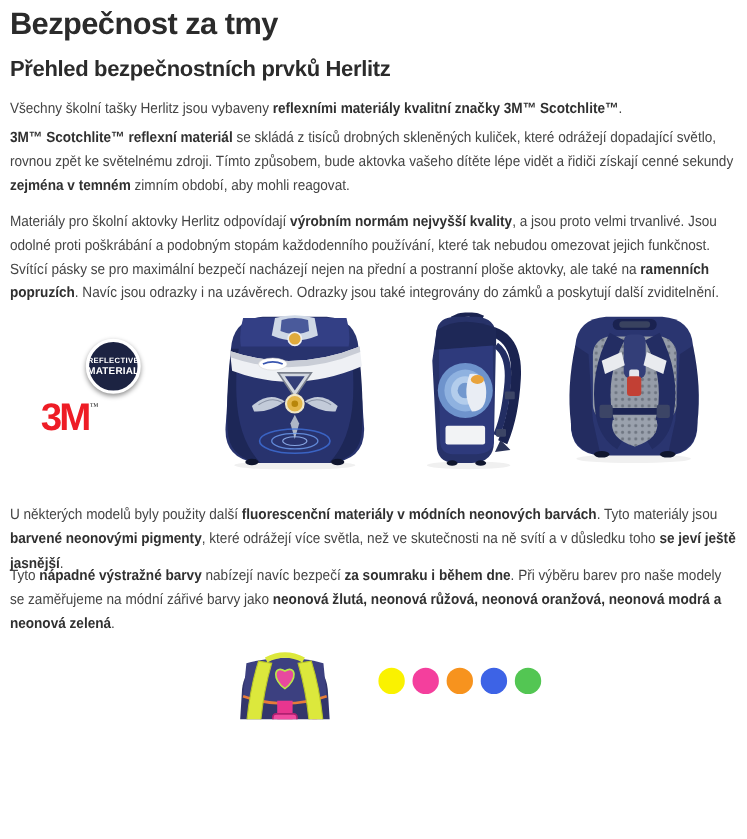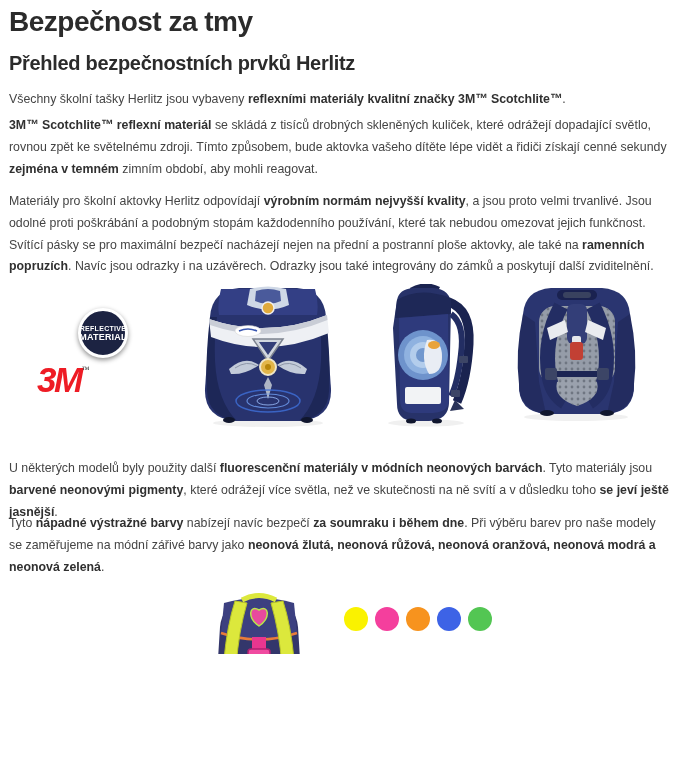--- a/index.html
+++ b/index.html
@@ -36,21 +36,21 @@
     position:absolute; left:78px; top:30px; width:50px; height:50px;
     border-radius:50%; background:#1c2342; border:3px solid #ffffff;
     box-shadow:0 2px 5px rgba(0,0,0,0.45);
     display:flex; flex-direction:column; align-items:center; justify-content:center;
     color:#ffffff; text-align:center;
   }
   .badge-reflective .l1 { font-size:7px; font-weight:700; letter-spacing:0.3px; }
   .badge-reflective .l2 { font-size:9px; font-weight:700; letter-spacing:0.2px; }
 
   
-  .logo-3m { position:absolute; left:37px; top:82px; display:flex; align-items:center;font-style:italic; }
+  .logo-3m { position:absolute; left:37px; top:82px; display:flex; align-items:center; }
   .logo-mark { font-size:35px; font-weight:800; letter-spacing:-2.5px; }
   .logo-product { font-family:"Liberation Serif", serif; font-size:23px; font-weight:700; color:#1a1a1a; margin-left:7px; letter-spacing:0.2px; }
   .logo-tm { font-family:"Liberation Serif", serif; font-size:8px; color:#1a1a1a; position:relative; top:-11px; margin-left:1px; }
 
   .img-abs { position:absolute; }
 
   
   .neon-dots { position:absolute; left:344px; top:19px; display:flex; gap:7px; }
   .neon-dot { width:24px; height:24px; border-radius:50%; }
   .badge-fluorescent {

